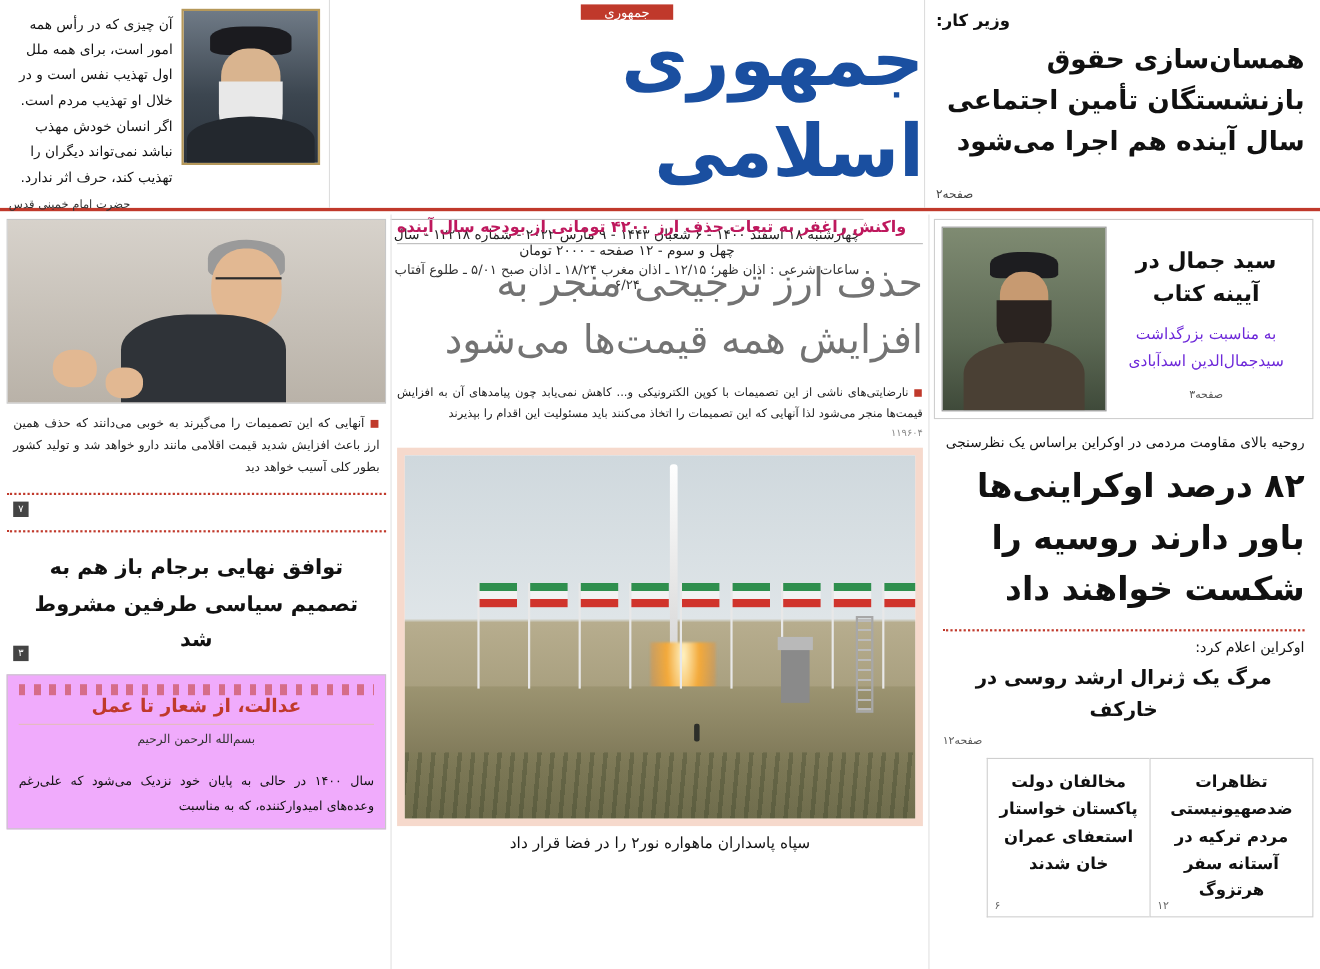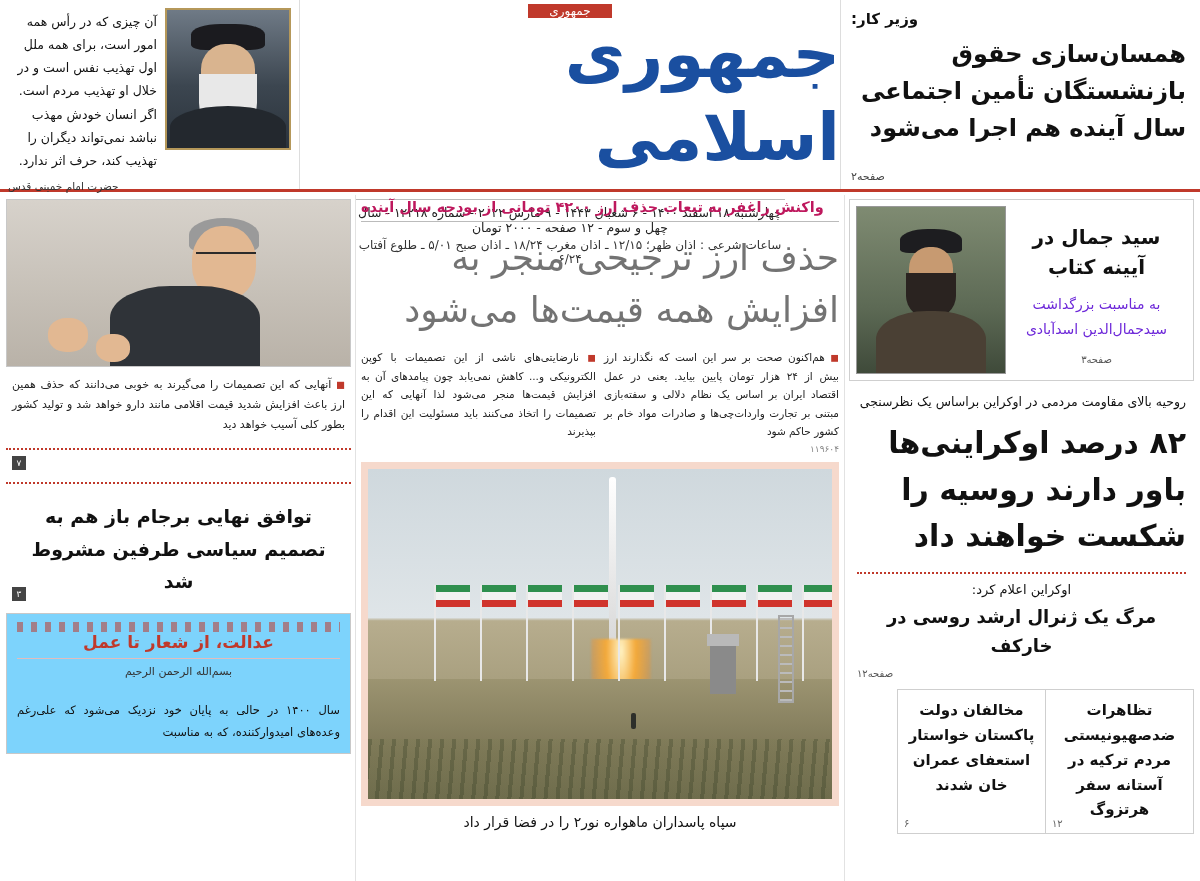--- a/index.html
+++ b/index.html
@@ -126,21 +126,21 @@
   .sayed-photo .s-body { position:absolute; bottom:0; left:50%; transform:translateX(-50%);
      width: 110px; height: 62px; background:#4a4034; border-radius: 46% 46% 0 0; }
 
   .ukr-lead { padding: 10px 8px 4px 8px; }
   .ukr-kicker { font-size: 12.5px; line-height: 1.7; color: #111; text-align: right; }
   .ukr-head {
     margin-top: 8px; font-size: 30px; font-weight: bold; color: #111;
     line-height: 1.55; text-align: right;
   }
   .dotline { margin: 12px 0 8px 0; border-top: 2px dotted #c0392b; height: 0; }
-  .ukr-sub-k { font-size: 13px; color: #111; text-align: center; }
+  .ukr-sub-k { font-size: 13px; color: #111; }
   .ukr-sub-h { margin-top: 6px; font-size: 18px; font-weight: bold; color: #111; text-align: center; line-height: 1.6; }
   .ukr-page { margin-top: 8px; font-size: 10px; color: #555; text-align: left; }
 
   .three-col { display: flex; flex-direction: row; gap: 0; margin-top: 6px; height: 145px; }
   .tcell { flex: 1; border: 1px solid #cfcfcf; padding: 8px 6px; position: relative; text-align: center; }
   .tcell + .tcell { border-right: none; margin-left: 48px; }
   .tcell .t-title { font-size: 15px; font-weight: bold; line-height: 1.65; color: #111; }
   .tcell .t-page { position: absolute; bottom: 4px; left: 6px; font-size: 10px; color: #666; }
 
   
@@ -216,21 +216,21 @@
   .ribbon { border-top: 2px dotted #c0392b; margin: 6px 0; }
   .brief {
     position: relative; text-align: center; padding: 10px 18px 10px 18px;
   }
   .brief .b-title { font-size: 19px; font-weight: bold; color: #111; line-height: 1.7; }
   .brief .b-page {
     position: absolute; left: 6px; bottom: 6px; width: 14px; height: 14px;
     background: #444; color: #fff; font-size: 9px; line-height: 14px; text-align: center;
   }
   .adalat {
-    margin-top: 6px; border: 1px solid #c8c8c8; background: #7dd3fc; padding: 8px 10px 10px 10px;
+    margin-top: 6px; border: 1px solid #c8c8c8; background: #f0abfc; padding: 8px 10px 10px 10px;
   }
   .adalat-head {
     text-align: center; color: #c0392b; font-size: 17px; font-weight: bold;
     border-bottom: 1px solid #e3bcbc; padding-bottom: 6px;
   }
   .adalat-bism { text-align: center; font-size: 11px; color: #333; margin-top: 6px; }
   .adalat-body { margin-top: 22px; font-size: 11.5px; line-height: 1.85; color: #111; text-align: justify; }
   .wave { height: 10px; background:
      repeating-linear-gradient(90deg, #c0392b 0 6px, transparent 6px 14px); opacity:.55; }
 </style>
@@ -310,24 +310,20 @@
           <div class="t-page">۶</div>
         </div>
       </div>
     </div>
 
     <div class="col-center">
       <div class="lead-kicker">واکنش راغفر به تبعات حذف ارز ۴۲۰۰ تومانی از بودجه سال آینده</div>
       <div class="lead-head">حذف ارز ترجیحی منجر به افزایش همه قیمت‌ها می‌شود</div>
 
       <div class="lead-cols">
-        <div class="lc">
-          <span class="bullet">◼</span>
-          <span>هم‌اکنون صحت بر سر این است که نگذارند ارز بیش از ۲۴ هزار تومان پایین بیاید. یعنی در عمل اقتصاد ایران بر اساس یک نظام دلالی و سفته‌بازی مبتنی بر تجارت واردات‌چی‌ها و صادرات مواد خام بر کشور حاکم شود</span>
-        </div>
         <div class="lc">
           <span class="bullet">◼</span>
           <span>نارضایتی‌های ناشی از این تصمیمات با کوپن الکترونیکی و... کاهش نمی‌یابد چون پیامدهای آن به افزایش قیمت‌ها منجر می‌شود لذا آنهایی که این تصمیمات را اتخاذ می‌کنند باید مسئولیت این اقدام را بپذیرند</span>
         </div>
       </div>
       <div class="lead-code">۱۱۹۶۰۴</div>
 
       <div class="photo-frame">
         <div class="photo">
           <div class="rocket"></div>

